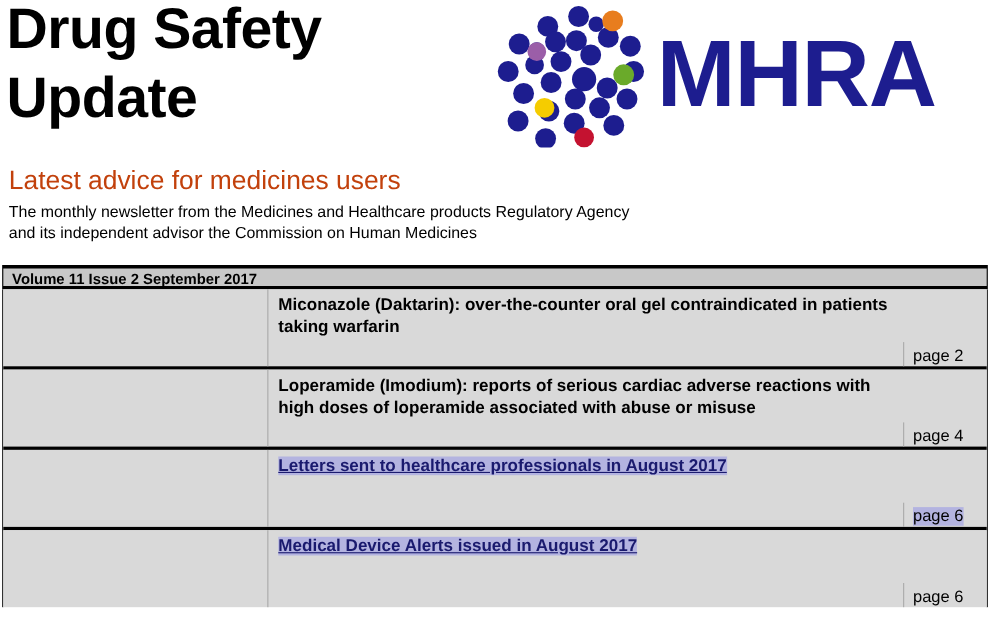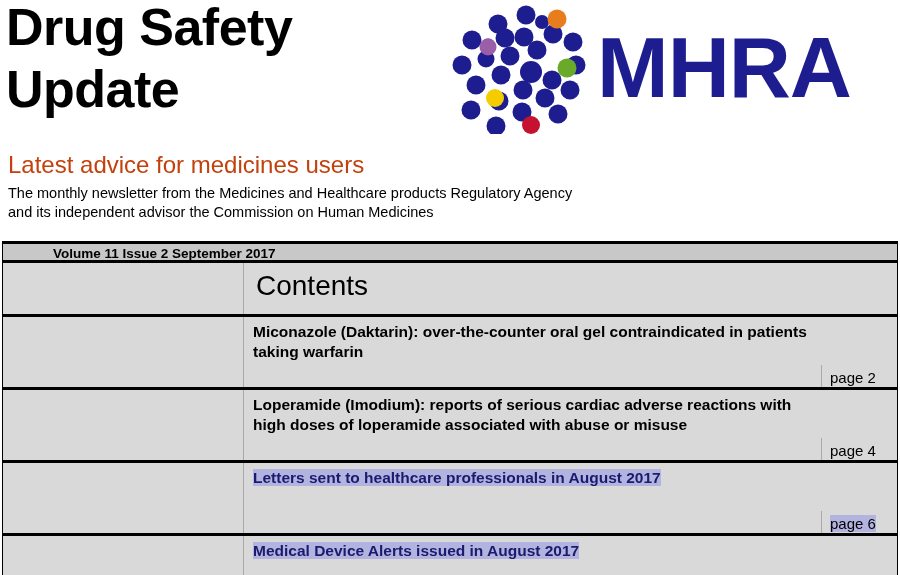--- a/index.html
+++ b/index.html
@@ -85,21 +85,20 @@
     box-sizing: border-box;
   }
   .volume-bar-text {
     position: absolute;
     left: 8px;
     top: 1px;
     font-size: 13.5px;
     font-weight: bold;
     line-height: 17px;
     color: #000000;
-    margin-left: 42px;
   }
 
   
   .toc {
     margin: 0 2px;
     border-left: 1px solid #000000;
     border-right: 1px solid #000000;
     box-sizing: border-box;
   }
   .toc-row {
@@ -149,20 +148,21 @@
   }
 
   .entry-title {
     font-size: 15.5px;
     font-weight: bold;
     line-height: 20px;
     color: #000000;
   }
   .toc-row.linked .entry-title {
     color: #1a1a6e;
+    text-decoration: underline;
   }
   .hl {
     background: #b3b3e0;
     color: #1a1a6e;
     font-weight: bold;
   }
   .pg-hl {
     background: #b3b3e0;
     color: #000000;
   }
@@ -223,27 +223,20 @@
     <div class="logo-word" style="color:#1d1d8f">MHRA</div>
   </div>
 </div>
 
 <div class="volume-bar">
   <div class="volume-bar-text">Volume 11 Issue 2 September 2017</div>
 </div>
 
 <div class="toc">
 
-  <div class="toc-row header">
-    <div class="cell-left"></div>
-    <div class="cell-mid">
-      <div class="contents-heading">Contents</div>
-    </div>
-    <div class="cell-right"></div>
-  </div>
 
   <div class="toc-row">
     <div class="cell-left"></div>
     <div class="cell-mid">
       <div class="entry-title">Miconazole (Daktarin): over-the-counter oral gel contraindicated in patients taking warfarin</div>
     </div>
     <div class="cell-right">
       <span>page 2</span>
     </div>
   </div>

